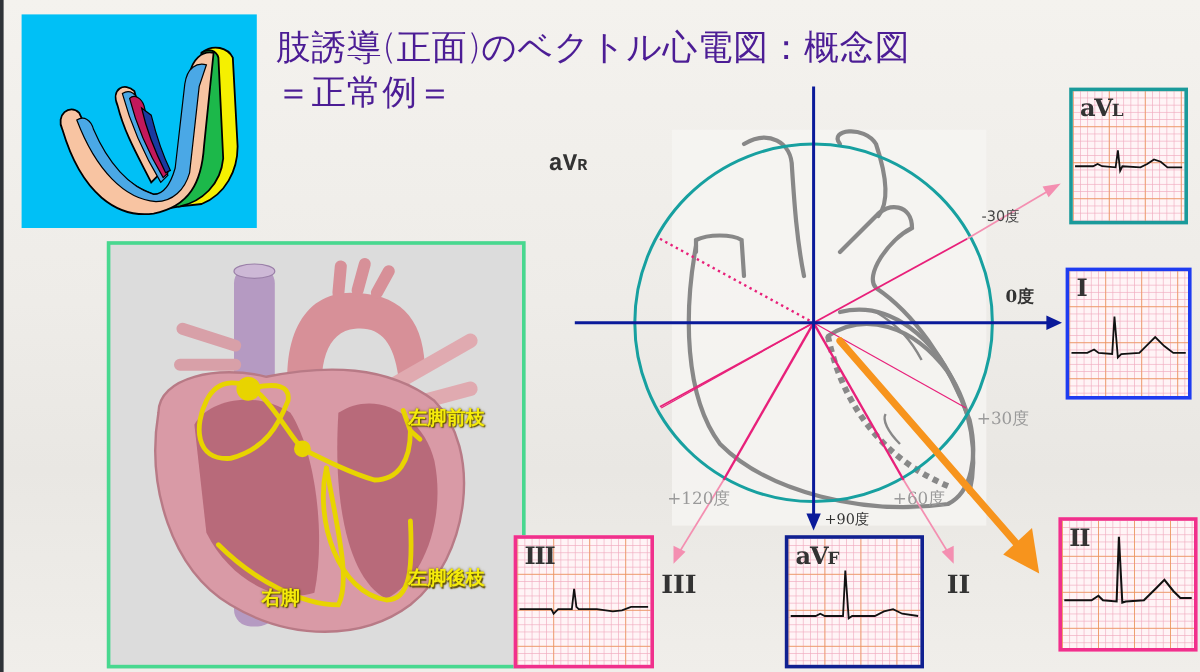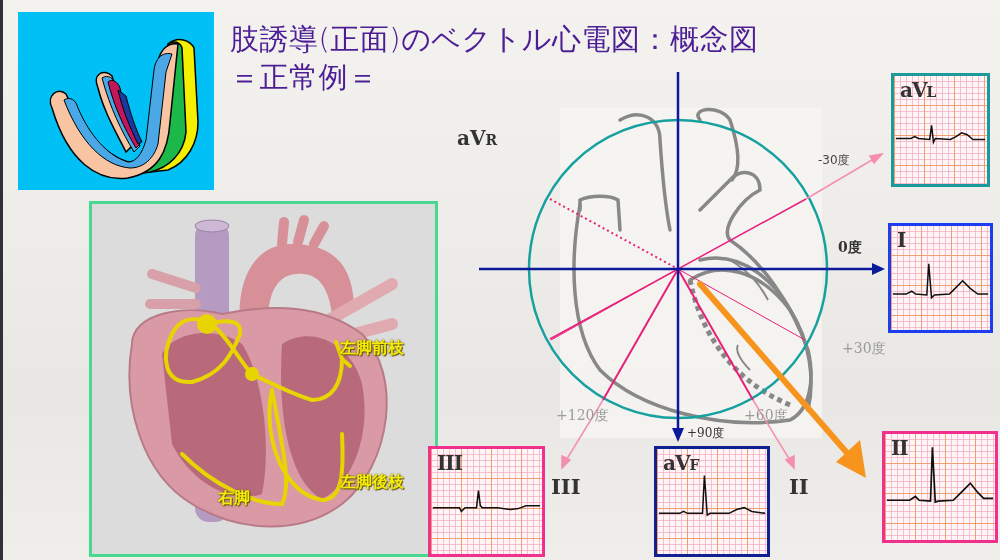--- a/index.html
+++ b/index.html
@@ -148,26 +148,26 @@
   </g>
   <polygon points="885,269 872,263 872,275" fill="#0a1a9a"></polygon>
   <polygon points="678,442 672,428 684,428" fill="#0a1a9a"></polygon>
 
   <g>
     <line x1="700" y1="284" x2="848" y2="454" stroke="#f7941d" stroke-width="6" stroke-linecap="round"></line>
     <polygon points="866,478 836,462 860,440" fill="#f7941d"></polygon>
   </g>
 </svg>
 
-<div class="lead-label" style="left:457px; top:126px; font-size:20px;">
+<div class="lead-label" style="left:457px; top:126px; font-size:20px;font-family:Liberation Mono, monospace;">
   <span>aV</span><span class="sub">R</span>
 </div>
-<div style="position:absolute; left:818px; top:152px; font-size:12px; color:#444; font-family:'DejaVu Sans',sans-serif;">-30度</div>
+<div style="position:absolute; left:818px; top:172px; font-size:12px; color:#444; font-family:'DejaVu Sans',sans-serif;">-30度</div>
 <div class="lead-label" style="left:838px; top:239px; font-size:14px;">0度</div>
-<div class="deg-label" style="left:842px; top:340px;">+30度</div>
+<div class="deg-label" style="left:814px; top:340px;">+30度</div>
 <div class="deg-label" style="left:744px; top:407px;">+60度</div>
 <div class="deg-label" style="left:556px; top:407px;">+120度</div>
 <div class="lead-label" style="left:687px; top:425px; font-size:12px; font-weight:normal; color:#333;">+90度</div>
 <div class="lead-label" style="left:551px; top:474px; font-size:21px;">III</div>
 <div class="lead-label" style="left:789px; top:474px; font-size:21px;">II</div>
 
 <div class="ecg" style="left:891px; top:73px; width:99px; height:114px; border-color:#1a9a9a;">
   <svg viewBox="0 0 99 114" preserveAspectRatio="none">
     <path d="M2 66 L18 66 L22 64 L26 66 L38 67 L40 52 L42 70 L44 66 L60 67 L66 64 L72 60 L78 62 L84 67 L97 67" fill="none" stroke="#111" stroke-width="1.6"></path>
   </svg>

